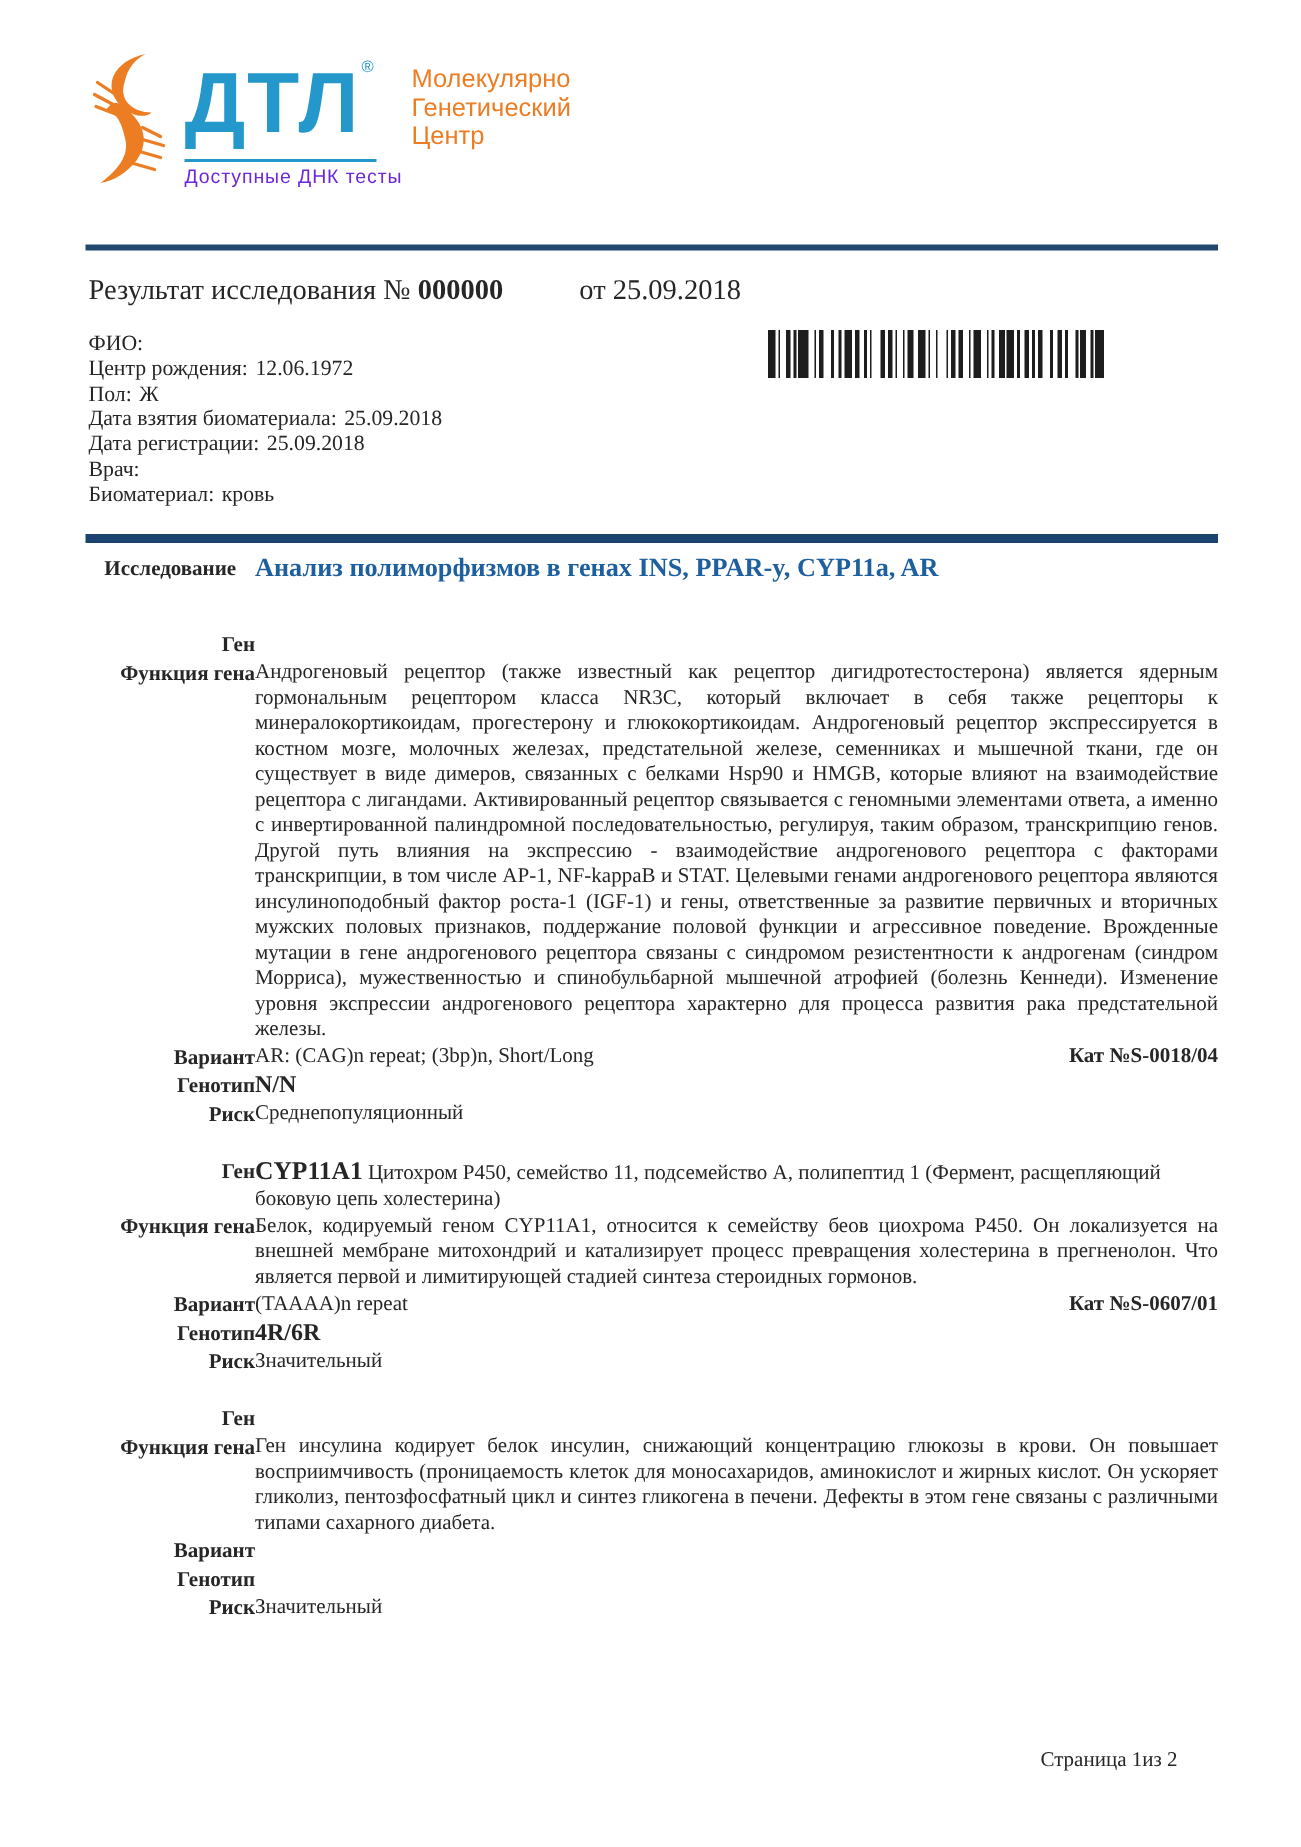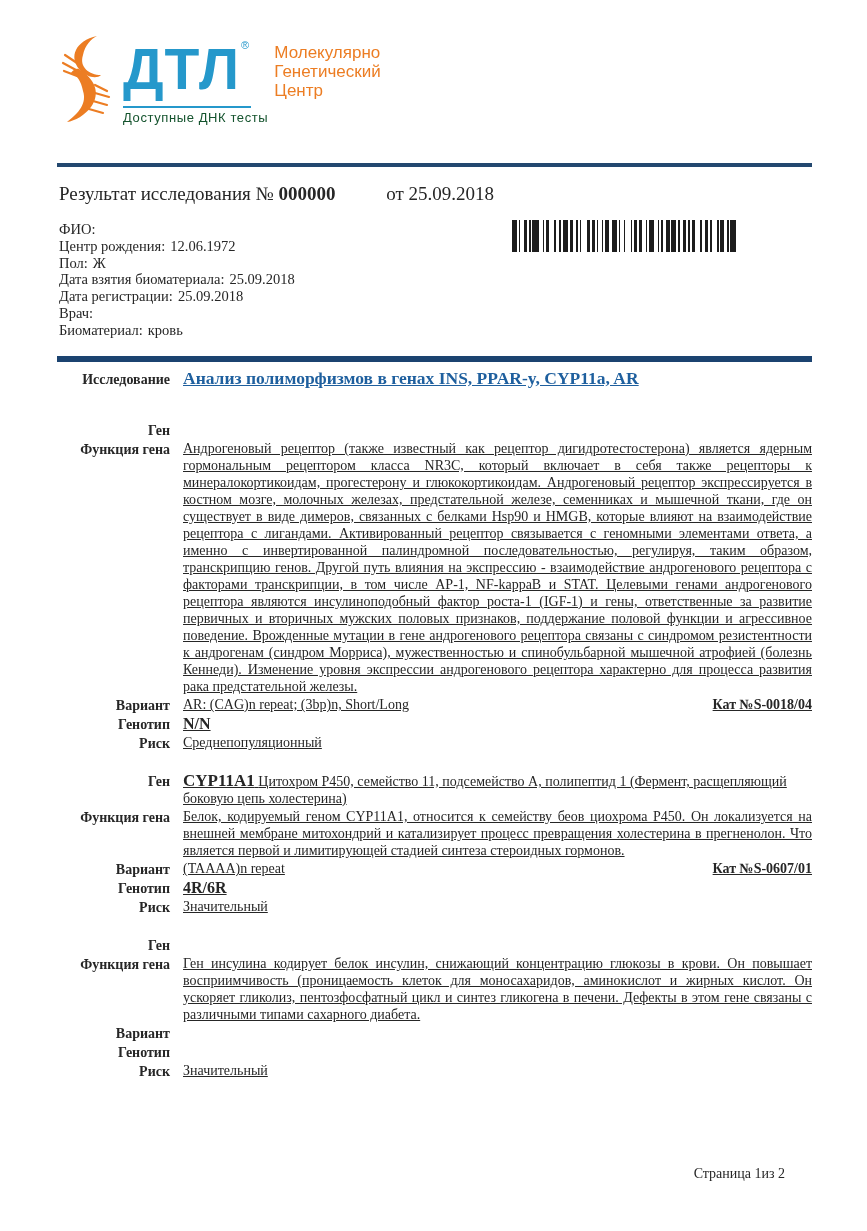--- a/index.html
+++ b/index.html
@@ -14,21 +14,21 @@
   .page{position:absolute;inset:0;}
 
   
   .logo{position:absolute;top:33px;left:57px;display:flex;align-items:flex-start;font-family:"Liberation Sans", sans-serif;}
   .logo-helix{width:62px;height:92px;margin-right:4px;}
   .logo-mid{display:flex;flex-direction:column;}
   .brand-row{display:flex;align-items:flex-start;}
   .brand{font-size:57px;font-weight:bold;color:#2598cb;line-height:72px;letter-spacing:1px;}
   .regmark{font-size:11px;color:#2598cb;margin-top:6px;margin-left:1px;}
   .brand-underline{height:2px;background:#2598cb;width:128px;margin-top:1px;}
-  .logo-subtitle{color:#14532d;font-size:13px;letter-spacing:0.6px;margin-top:2px;white-space:nowrap;text-align:center;}
+  .logo-subtitle{color:#6d28d9;font-size:13px;letter-spacing:0.6px;margin-top:2px;white-space:nowrap;text-align:center;}
   .tagline{margin-left:6px;margin-top:10px;color:#ec7d23;font-size:17px;line-height:19px;font-weight:500;}
 
   
   .bar1{position:absolute;top:163px;left:57px;right:55px;height:4px;background:#23486f;}
   .bar2{position:absolute;top:356px;left:57px;right:55px;height:6px;background:#1b4370;}
 
   
   .title-row{position:absolute;top:183px;left:59px;font-size:19px;white-space:nowrap;}
   .title-num{font-weight:bold;}
   .title-date{margin-left:46px;}
@@ -40,24 +40,24 @@
 
   
   .barcode{position:absolute;top:220px;left:512px;width:278px;height:32px;display:flex;align-items:stretch;}
   .barcode .b{background:#1d1d1d;height:100%;}
   .barcode .g{height:100%;}
 
   
   .main{position:absolute;top:368px;left:57px;right:55px;}
   .row{display:flex;margin-bottom:1px;}
   .lbl{width:113px;flex:0 0 113px;text-align:right;font-weight:bold;font-size:14px;line-height:17px;padding-top:1px;}
-  .cell{flex:1;margin-left:13px;font-size:14px;line-height:17px;text-decoration:underline;}
+  .cell{flex:1;font-size:14px;line-height:17px;}
   .just{text-align:justify;}
   .study-title{color:#1e5f9e;font-weight:bold;font-size:17.5px;line-height:20px;}
-  .study-lbl{font-size:14px;padding-top:3px;}
+  .study-lbl{font-size:14px;padding-top:3px;text-align:center;}
   .pheno{font-weight:bold;font-size:16px;line-height:19px;}
   .gap-sm{height:13px;}
   .gap-md{height:19px;}
   .gene-sym{font-weight:bold;font-size:17px;}
   .variant-cell{display:flex;justify-content:space-between;}
   .kat{font-weight:bold;white-space:nowrap;margin-left:12px;}
   .genotype{font-weight:bold;font-size:16px;}
 
   
   .footer{position:absolute;top:1166px;right:82px;font-size:14px;}

